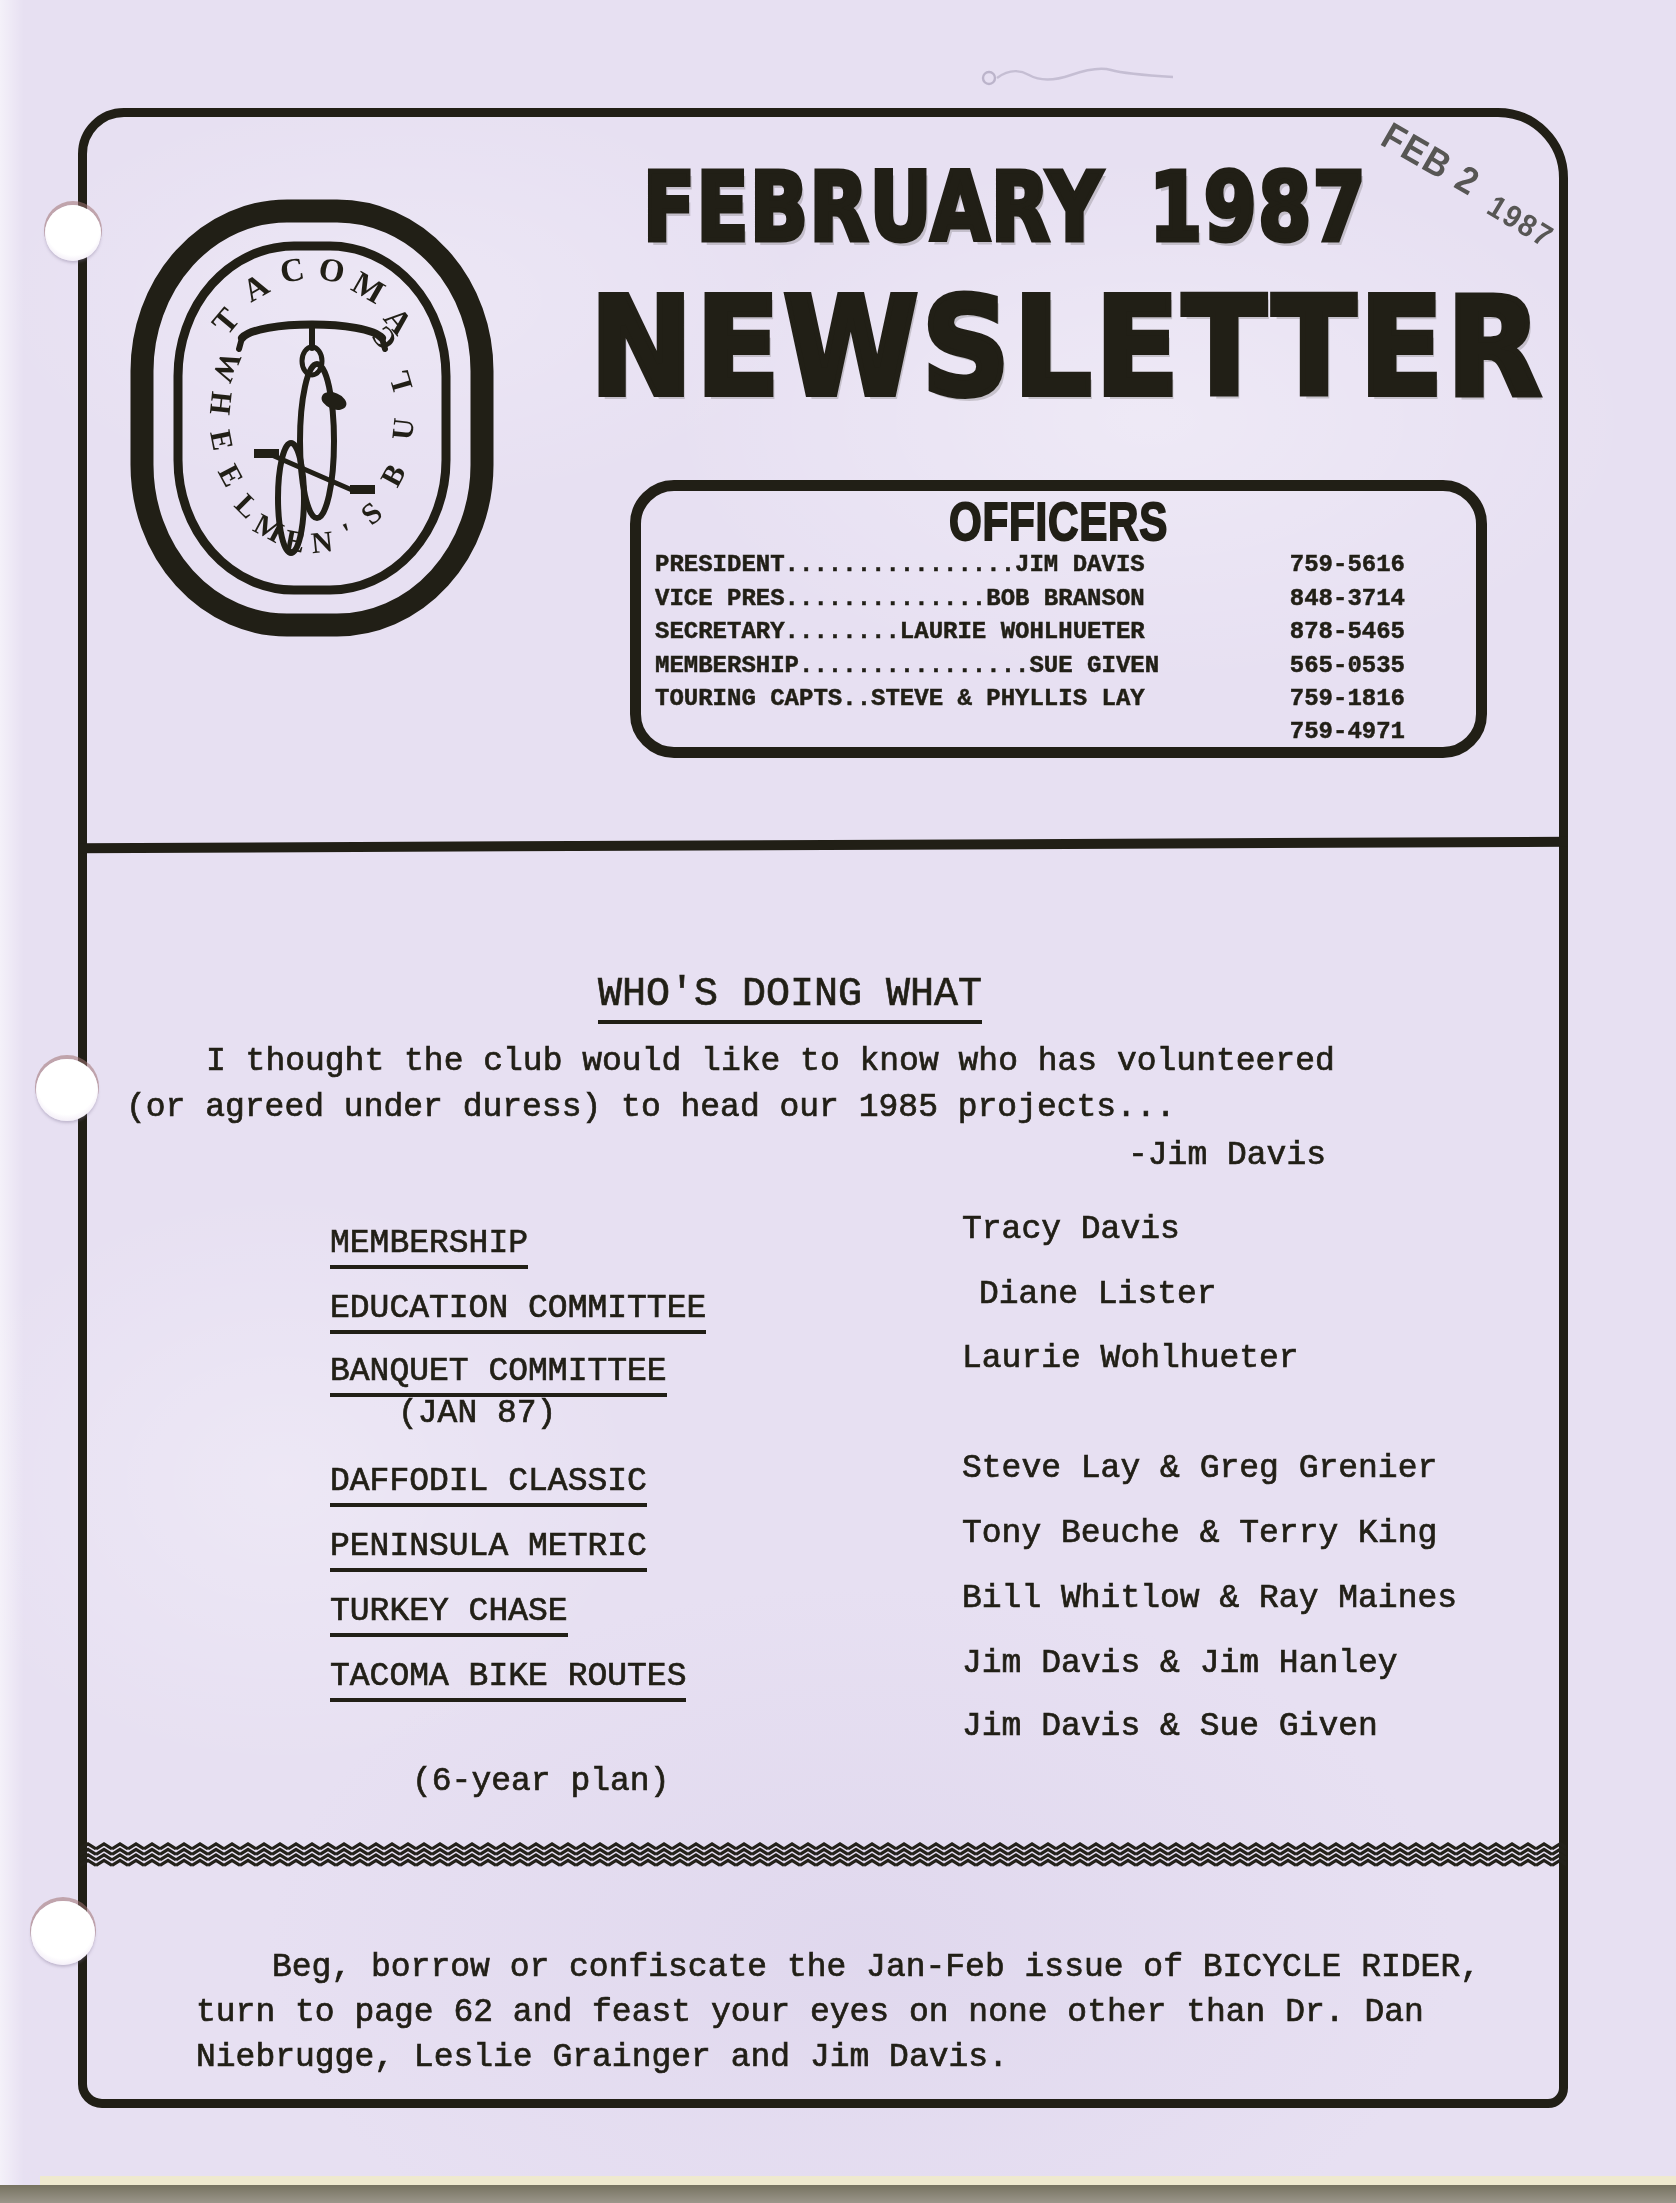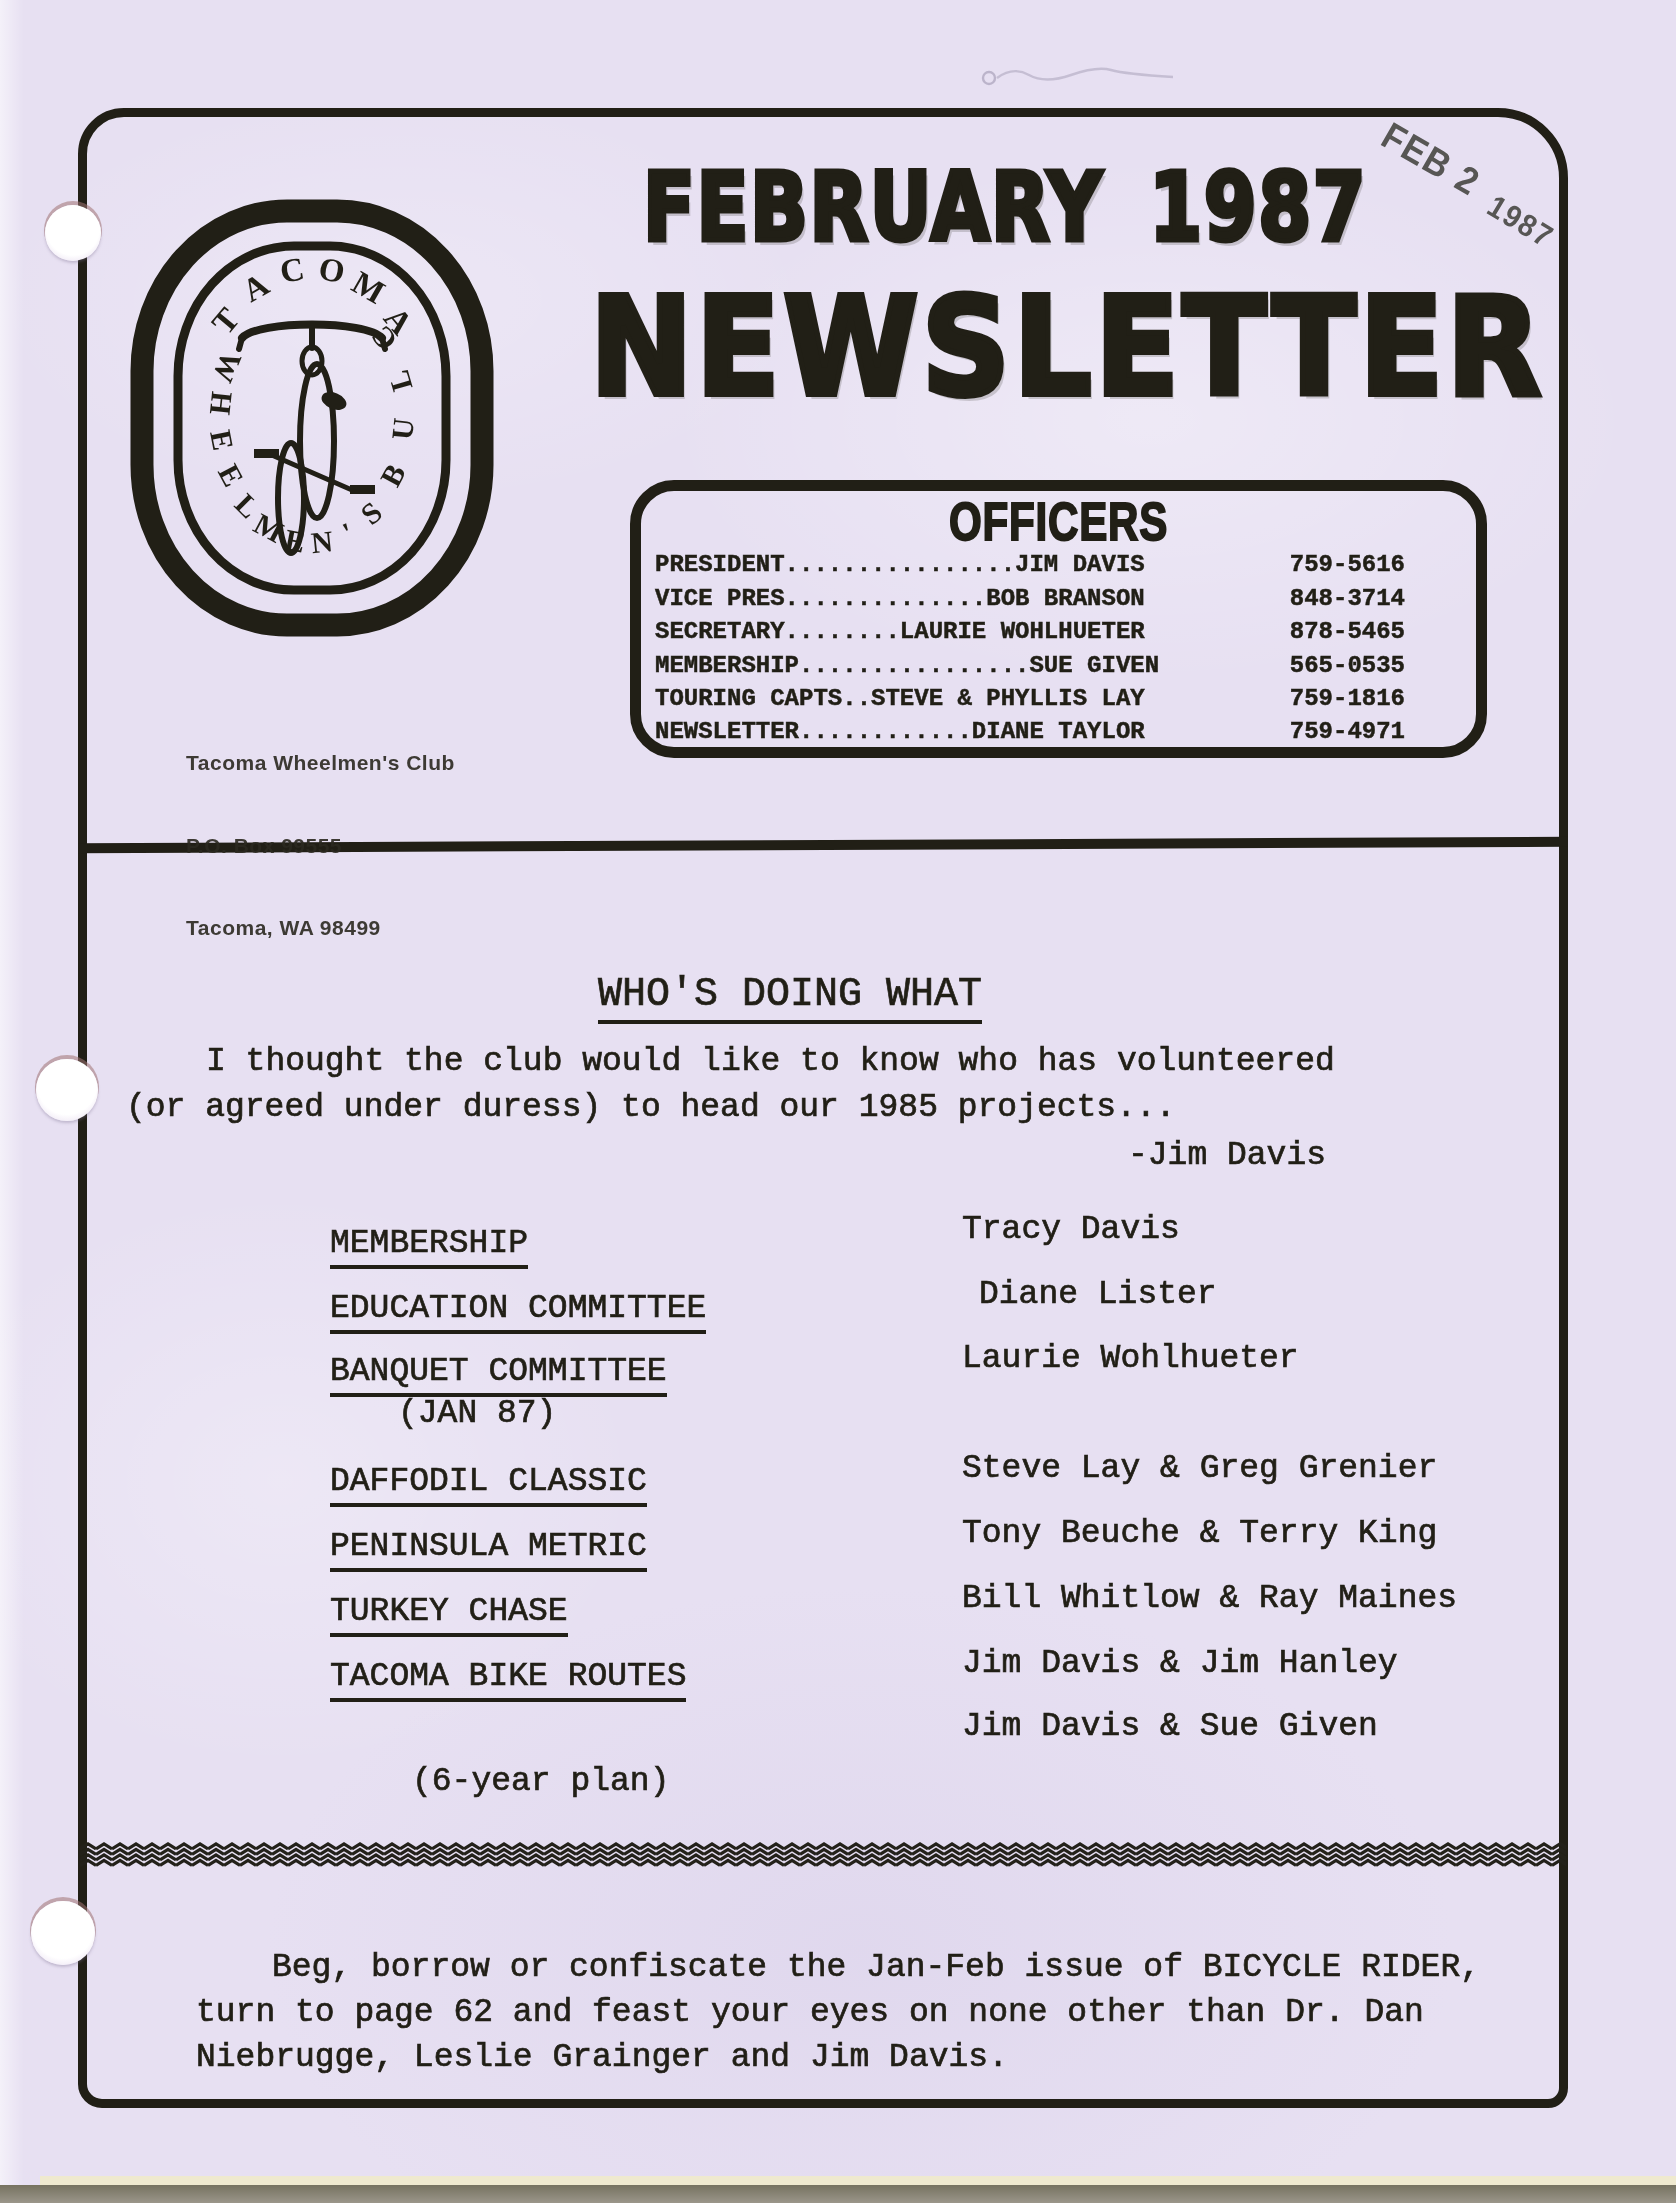--- a/index.html
+++ b/index.html
@@ -169,34 +169,29 @@
       <ellipse cx="184" cy="163" rx="10" ry="14" stroke-width="5"></ellipse>
       <ellipse cx="189" cy="243" rx="17" ry="77" stroke-width="6"></ellipse>
       <ellipse cx="163" cy="300" rx="13" ry="55" stroke-width="6"></ellipse>
       <path d="M146 258 L224 292" stroke-width="5"></path>
       <rect x="126" y="251" width="25" height="9" fill="#211f16" stroke="none"></rect>
       <rect x="222" y="287" width="25" height="9" fill="#211f16" stroke="none"></rect>
       <ellipse cx="206" cy="203" rx="13" ry="8" fill="#211f16" stroke="none" transform="rotate(22 206 203)"></ellipse>
     </g>
   </svg>
 
-  <div class="abs addr">
-    <div>Tacoma Wheelmen's Club</div>
-    <div>P.O. Box 99555</div>
-    <div>Tacoma, WA 98499</div>
-  </div>
 
   <div class="abs obox"></div>
   <div class="abs otitle">OFFICERS</div>
   <div class="abs o-row" style="top:551px;"><span>PRESIDENT................JIM DAVIS</span><span class="o-phone">759-5616</span></div>
   <div class="abs o-row" style="top:585px;"><span>VICE PRES..............BOB BRANSON</span><span class="o-phone">848-3714</span></div>
   <div class="abs o-row" style="top:618px;"><span>SECRETARY........LAURIE WOHLHUETER</span><span class="o-phone">878-5465</span></div>
   <div class="abs o-row" style="top:652px;"><span>MEMBERSHIP................SUE GIVEN</span><span class="o-phone">565-0535</span></div>
   <div class="abs o-row" style="top:685px;"><span>TOURING CAPTS..STEVE &amp; PHYLLIS LAY</span><span class="o-phone">759-1816</span></div>
-  <div class="abs o-row" style="top:718px;"><span>NEWSLETTER............DIANE TAYLOR</span><span class="o-phone">759-4971</span></div>
+  <div class="abs o-row" style="top:718px;"><span class="o-phone">759-4971</span></div>
 
   <div class="abs tw who" style="left:520px;top:968px;"><span class="ul">WHO'S DOING WHAT</span></div>
 
   <div class="abs tw" style="left:206px;top:1040px;">I thought the club would like to know who has volunteered</div>
   <div class="abs tw" style="left:126px;top:1086px;">(or agreed under duress) to head our 1985 projects...</div>
   <div class="abs tw" style="left:1128px;top:1134px;">-Jim Davis</div>
 
   <div class="abs tw" style="left:330px;top:1222px;"><span class="ul">MEMBERSHIP</span></div>
   <div class="abs tw" style="left:962px;top:1208px;">Tracy Davis</div>
 

